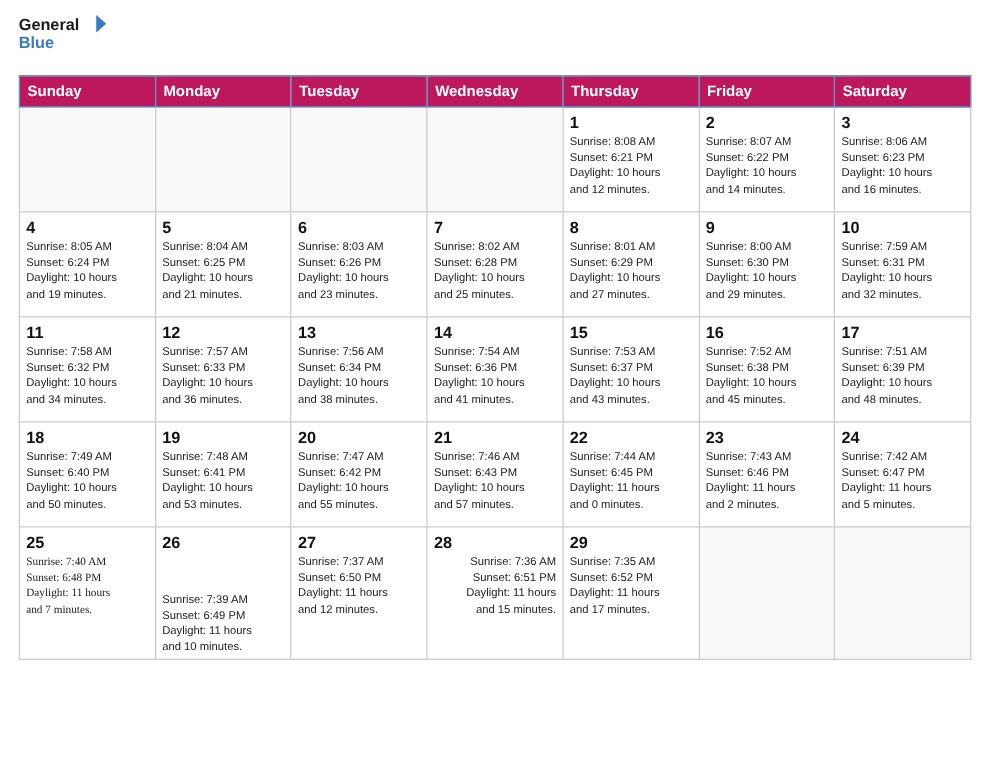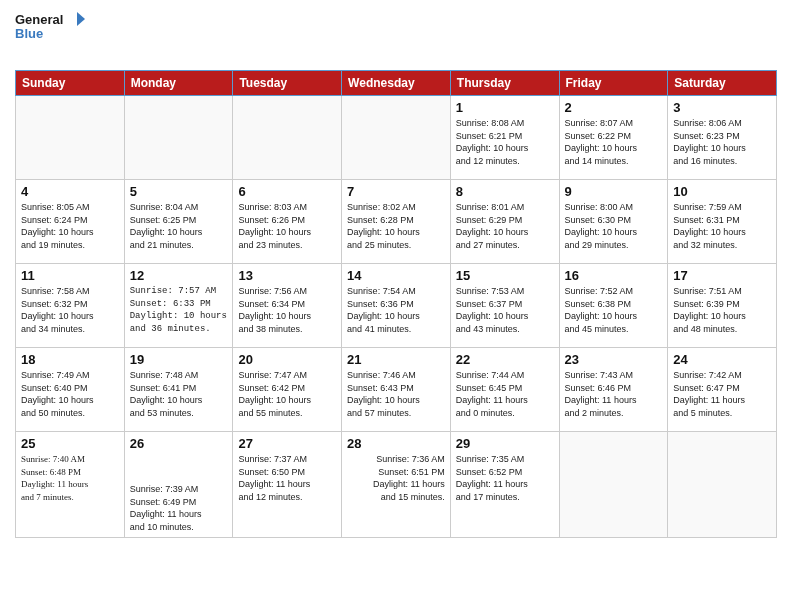--- a/index.html
+++ b/index.html
@@ -11,21 +11,21 @@
       overflow: hidden;
     }
     .page {
       width: 792px;
       padding: 10px 15px 10px 15px;
     }
     .header {
       display: flex;
       justify-content: space-between;
       align-items: flex-start;
-      margin-bottom: 24px;
+      margin-bottom: 14px;
     }
     .logo {
       display: flex;
       align-items: center;
       gap: 4px;
     }
     .title-block {
       text-align: right;
     }
     .month-year {
@@ -36,21 +36,21 @@
     .location {
       font-size: 14px;
       color: #333;
     }
     table {
       width: 100%;
       border-collapse: collapse;
       table-layout: fixed;
     }
     thead tr th {
-      background-color: #b91c1c;
+      background-color: #be185d;
       color: #fff;
       font-size: 12px;
       font-weight: bold;
       text-align: left;
       padding: 5px 6px;
       border: 1px solid #5a9ad0;
     }
     tbody tr td {
       border: 1px solid #ccc;
       vertical-align: top;
@@ -187,21 +187,21 @@
         <tr>
           <td>
             <span class="day-num">11</span>
             <div class="day-info" style="white-space: pre-line;">Sunrise: 7:58 AM
 Sunset: 6:32 PM
 Daylight: 10 hours
 and 34 minutes.</div>
           </td>
           <td>
             <span class="day-num">12</span>
-            <div class="day-info" style="white-space: pre-line; font-family: Liberation Mono, monospace;">Sunrise: 7:57 AM
+            <div class="day-info" style="white-space: pre-line;">Sunrise: 7:57 AM
 Sunset: 6:33 PM
 Daylight: 10 hours
 and 36 minutes.</div>
           </td>
           <td>
             <span class="day-num">13</span>
             <div class="day-info" style="white-space: pre-line;">Sunrise: 7:56 AM
 Sunset: 6:34 PM
 Daylight: 10 hours
 and 38 minutes.</div>

